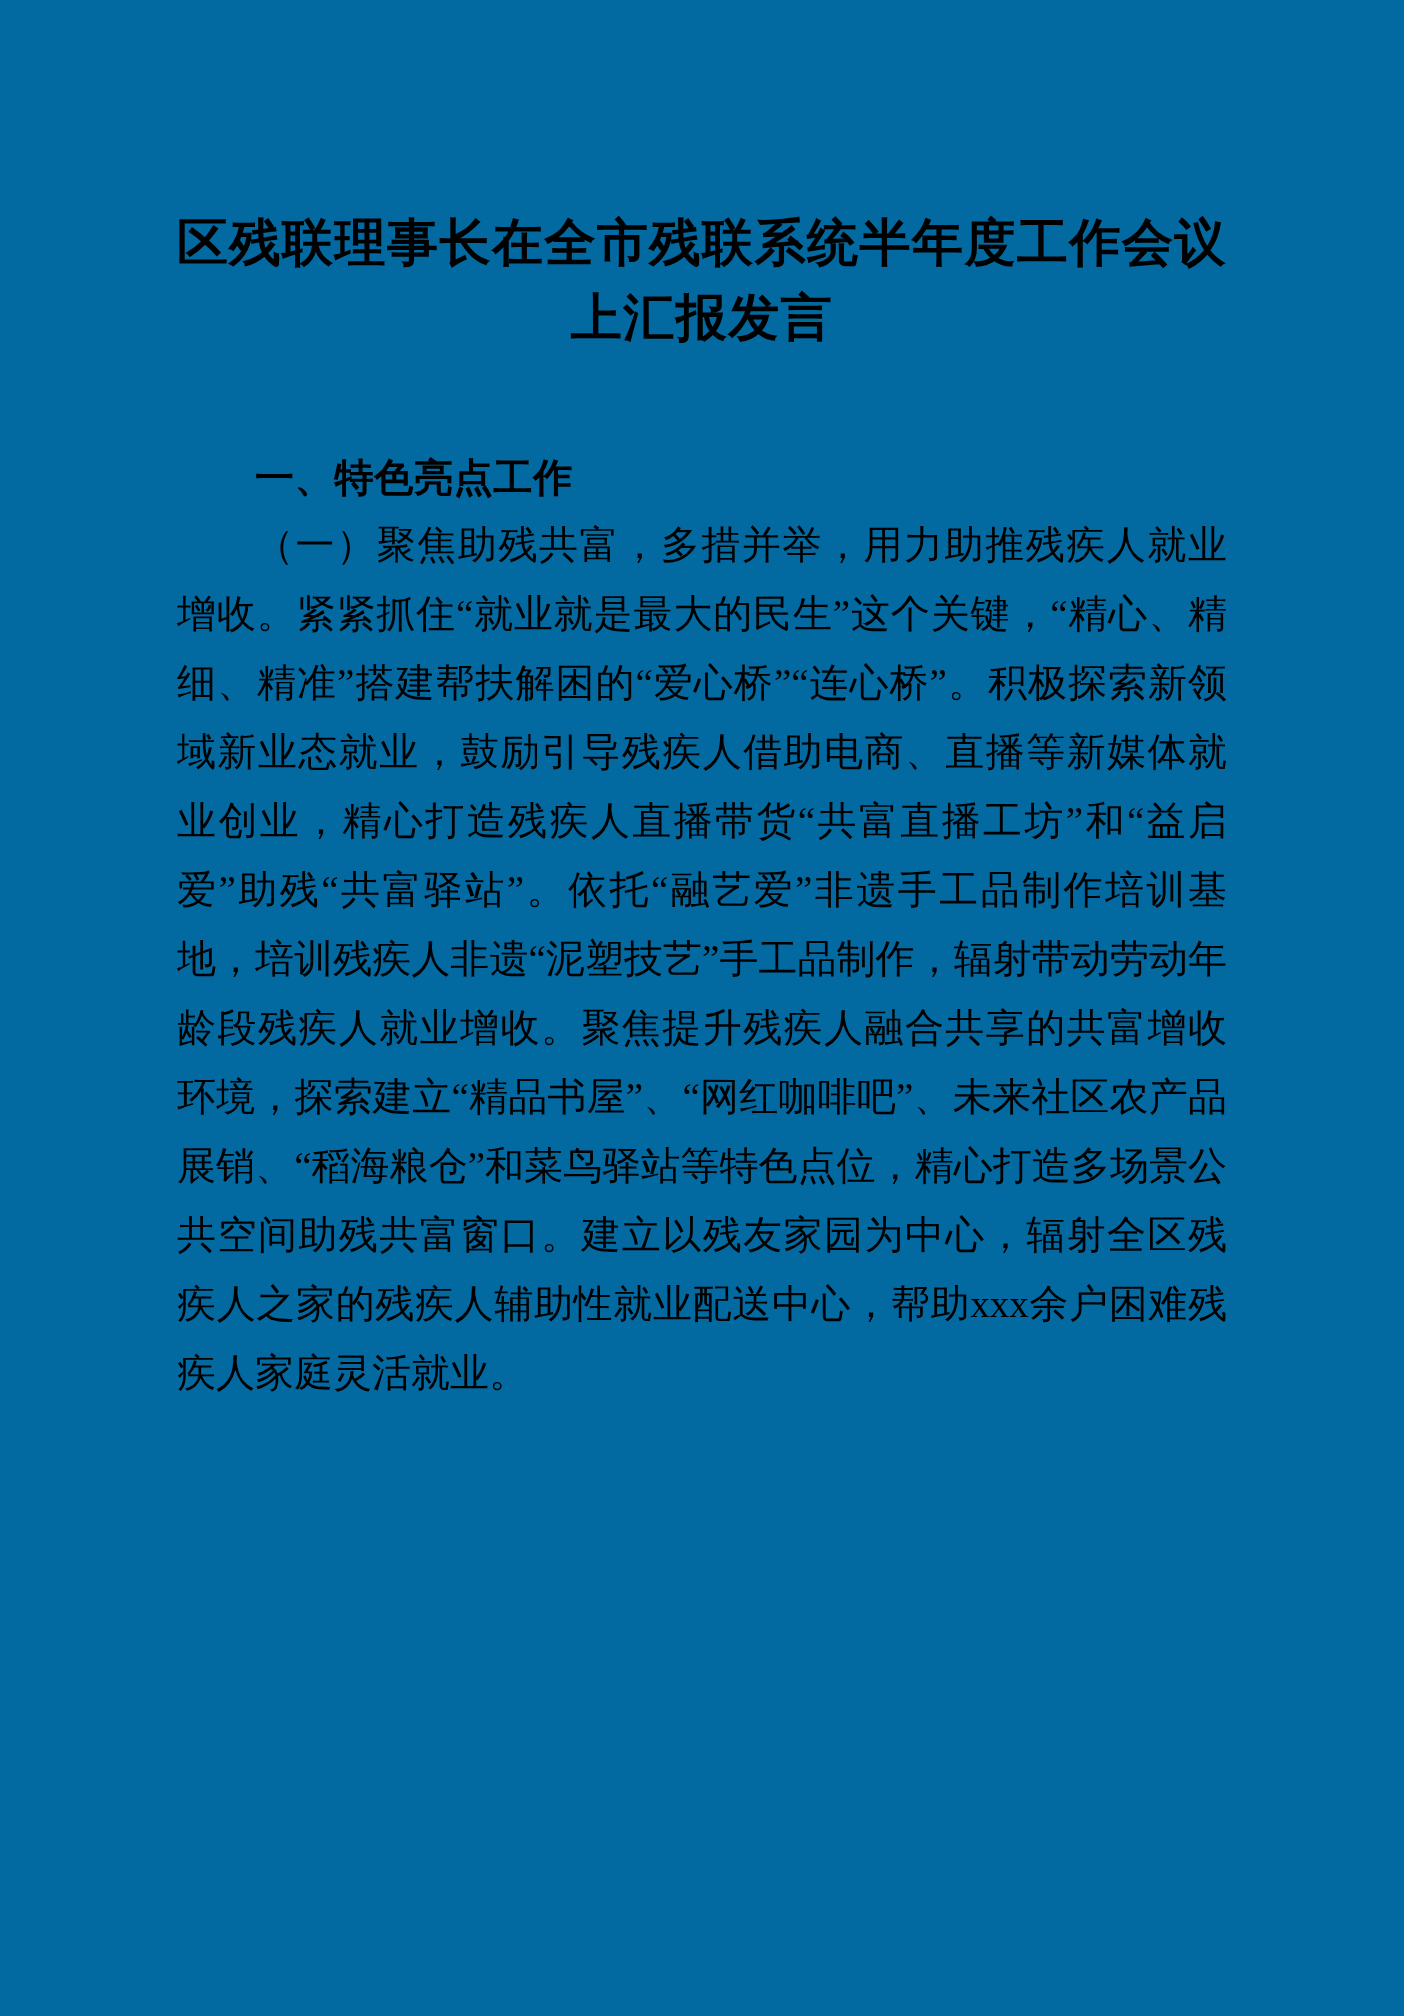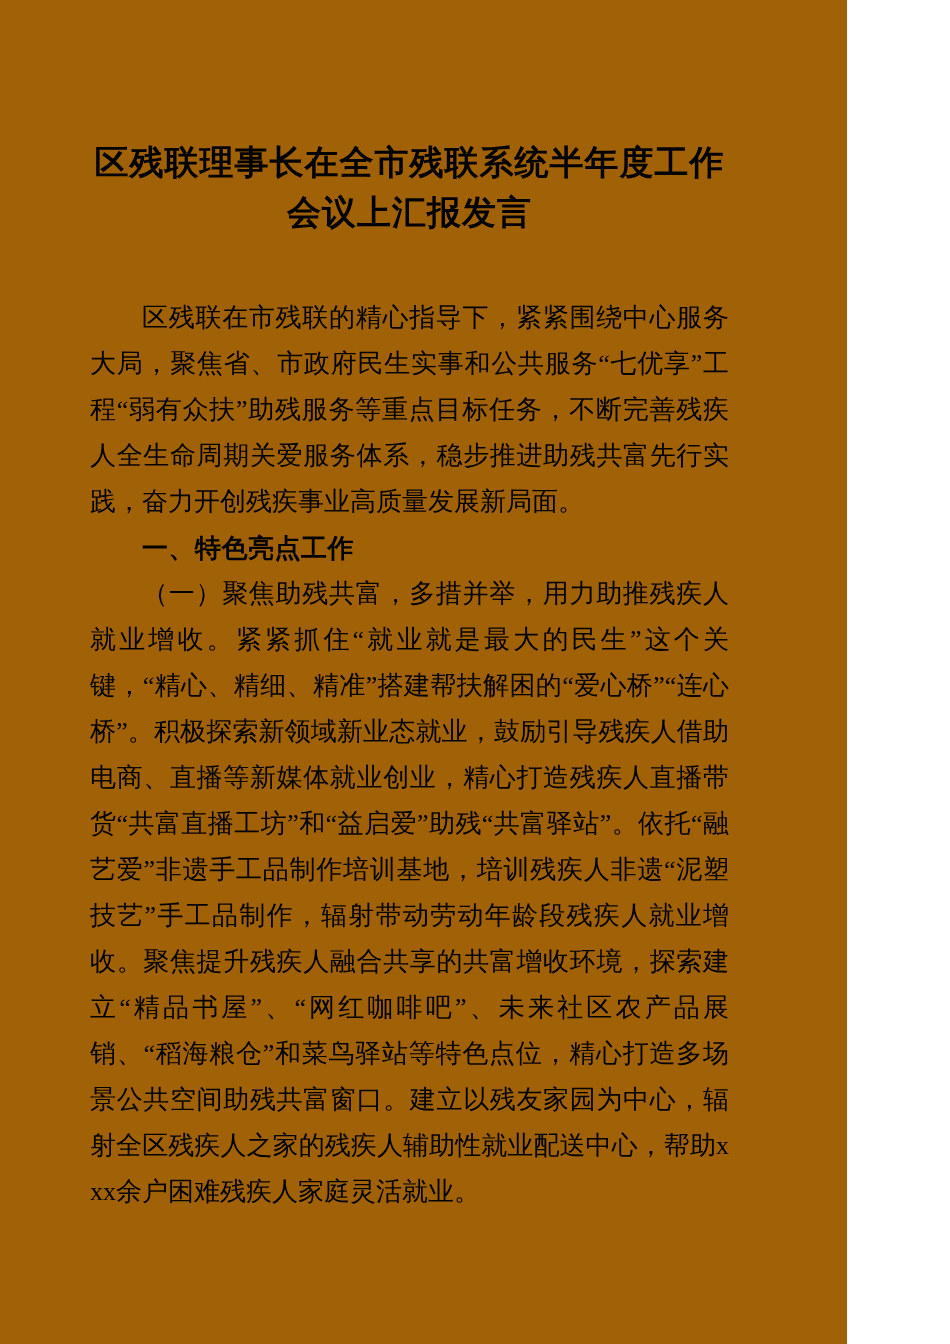--- a/index.html
+++ b/index.html
@@ -6,26 +6,26 @@
   html, body {
     margin: 0;
     padding: 0;
   }
   body {
     background: #ffffff;
     width: 950px;
     font-family: "Liberation Serif", "DejaVu Serif", serif;
   }
   .page {
-    width: 847px;
+    width: 936px;
     min-height: 1344px;
     box-sizing: border-box;
-    background: #a16207;
+    background: #0369a1;
     color: #000000;
-    padding: 138px 118px 60px 90px;
+    padding: 138px 118px 60px 118px;
   }
 
   
   .doc-title {
     margin: 0 0 56px 0;
     font-size: 34px;
     font-weight: bold;
     line-height: 1.48;
     text-align: center;
     letter-spacing: 1px;
@@ -51,19 +51,18 @@
     letter-spacing: 0.5px;
   }
 </style>
 </head>
 <body>
 
 <div class="page">
 
   <h1 class="doc-title">区残联理事长在全市残联系统半年度工作会议上汇报发言</h1>
 
-  <p class="para">区残联在市残联的精心指导下，紧紧围绕中心服务大局，聚焦省、市政府民生实事和公共服务“七优享”工程“弱有众扶”助残服务等重点目标任务，不断完善残疾人全生命周期关爱服务体系，稳步推进助残共富先行实践，奋力开创残疾事业高质量发展新局面。</p>
 
   <p class="para section-heading">一、特色亮点工作</p>
 
   <p class="para">（一）聚焦助残共富，多措并举，用力助推残疾人就业增收。紧紧抓住“就业就是最大的民生”这个关键，“精心、精细、精准”搭建帮扶解困的“爱心桥”“连心桥”。积极探索新领域新业态就业，鼓励引导残疾人借助电商、直播等新媒体就业创业，精心打造残疾人直播带货“共富直播工坊”和“益启爱”助残“共富驿站”。依托“融艺爱”非遗手工品制作培训基地，培训残疾人非遗“泥塑技艺”手工品制作，辐射带动劳动年龄段残疾人就业增收。聚焦提升残疾人融合共享的共富增收环境，探索建立“精品书屋”、“网红咖啡吧”、未来社区农产品展销、“稻海粮仓”和菜鸟驿站等特色点位，精心打造多场景公共空间助残共富窗口。建立以残友家园为中心，辐射全区残疾人之家的残疾人辅助性就业配送中心，帮助xxx余户困难残疾人家庭灵活就业。</p>
 
 </div>
 
 </body></html>

